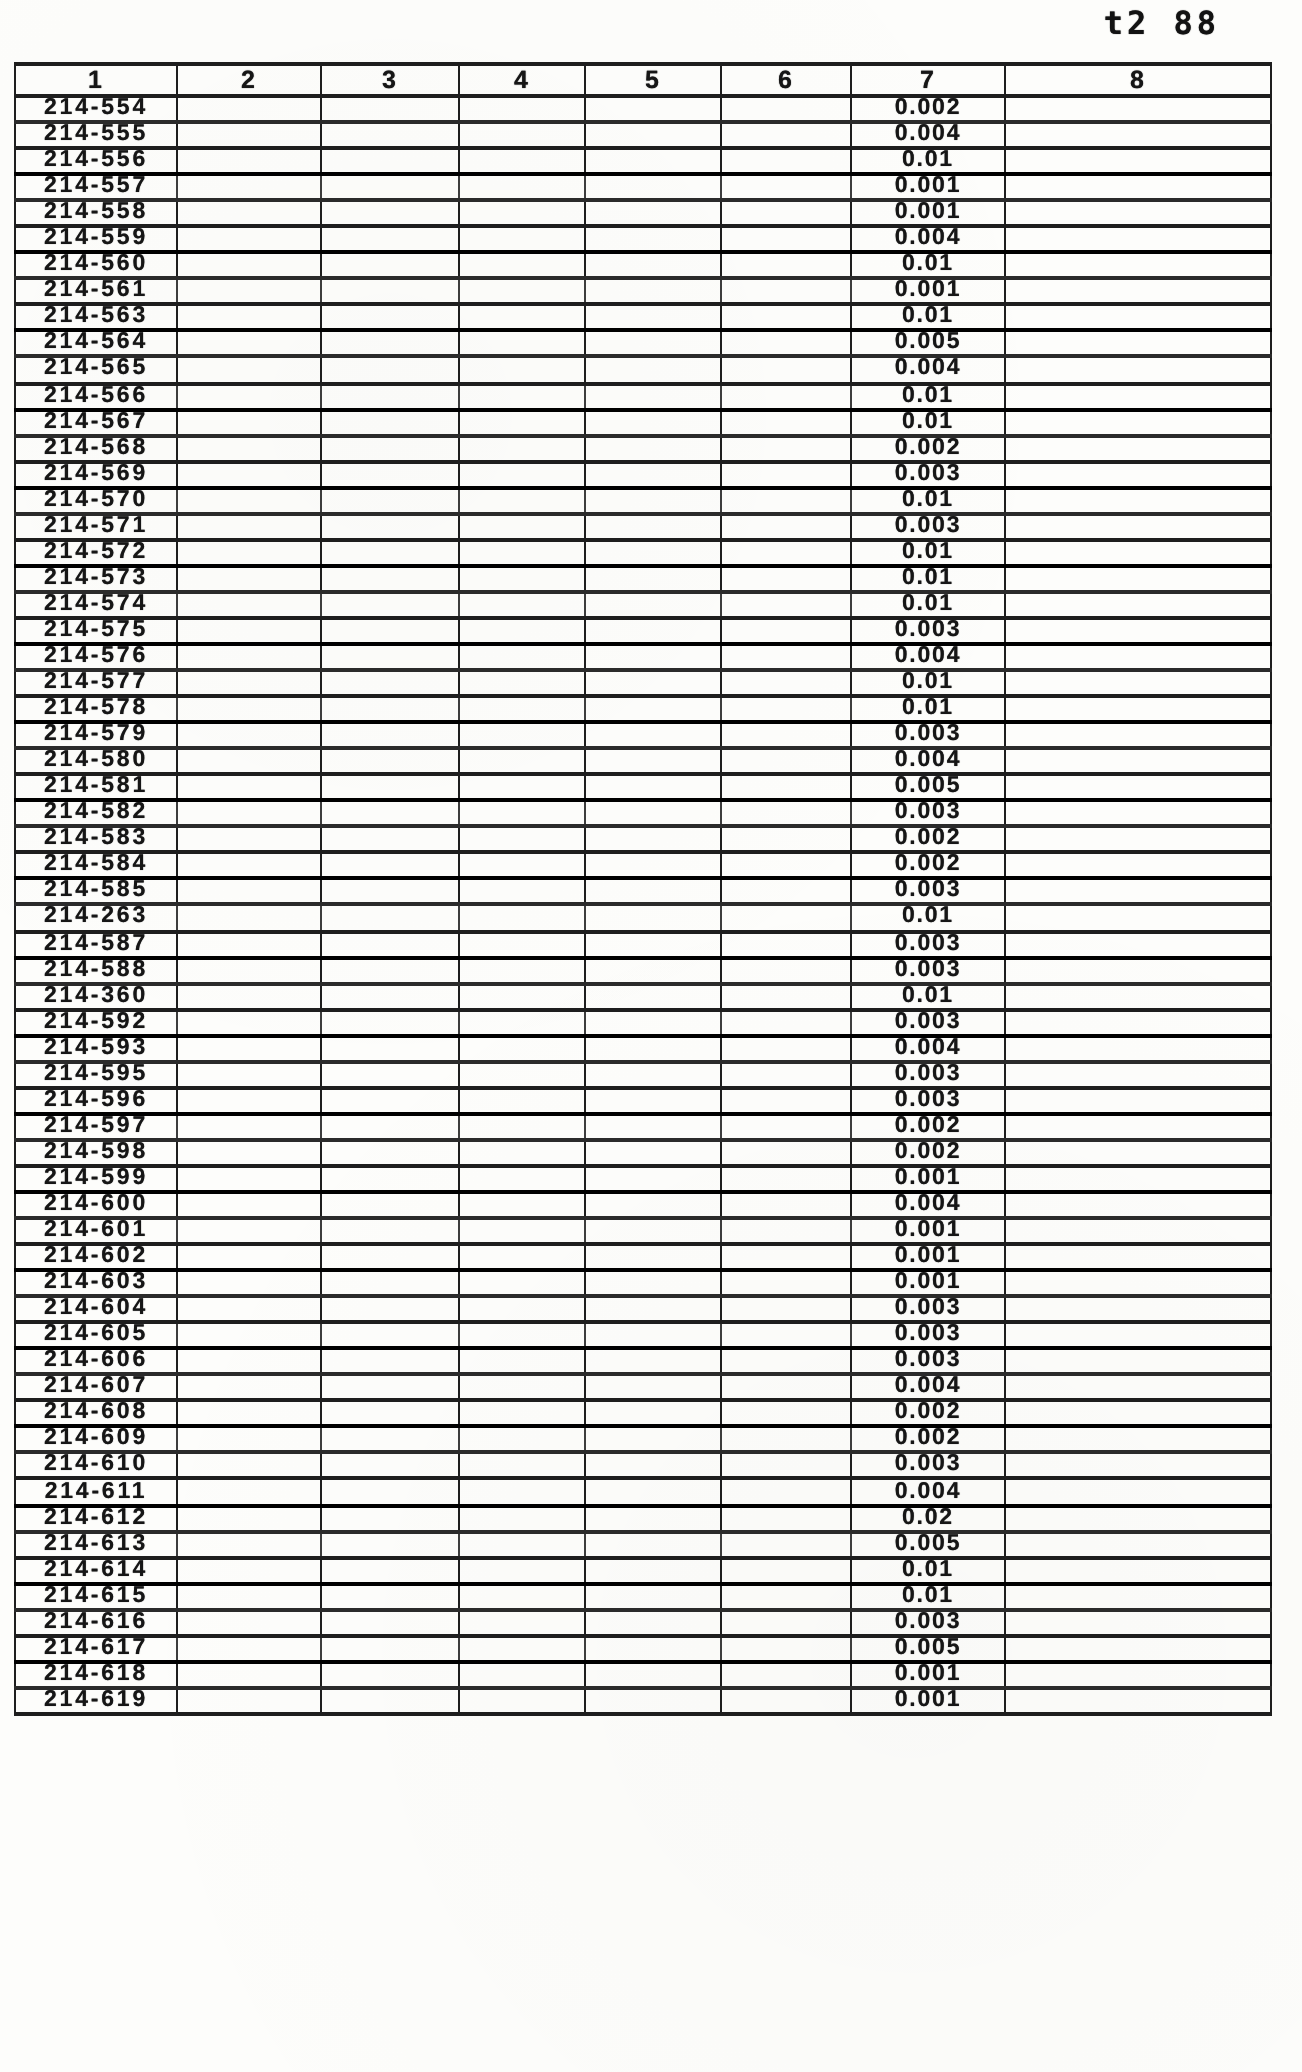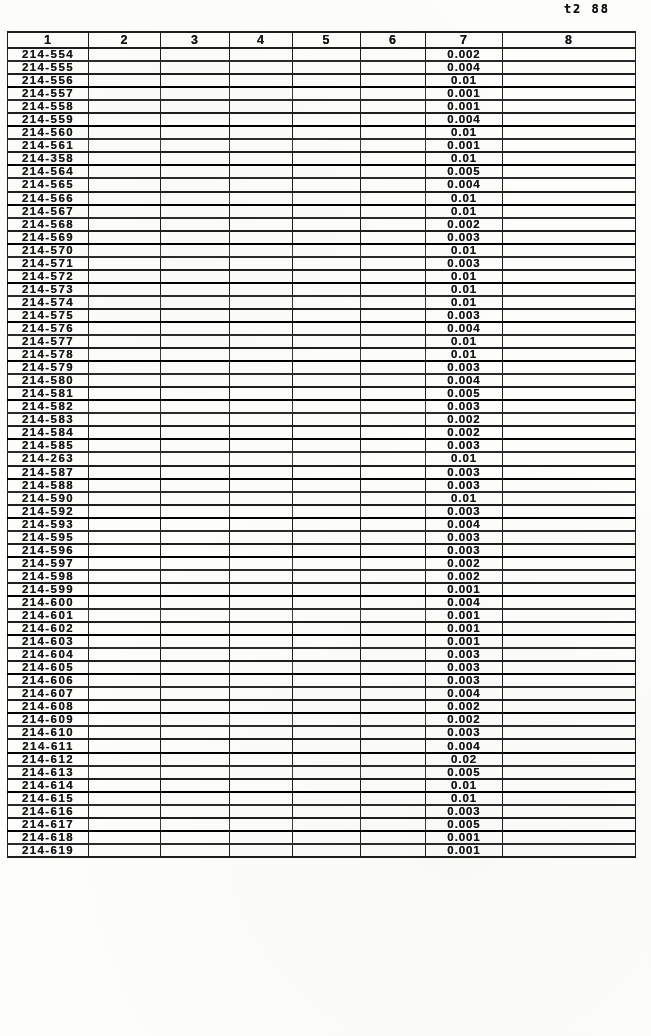--- a/index.html
+++ b/index.html
@@ -15,21 +15,21 @@
     background:
       radial-gradient(circle at 30% 20%, rgba(0,0,0,0.012), transparent 40%),
       radial-gradient(circle at 70% 80%, rgba(0,0,0,0.015), transparent 45%),
       #fdfdfb;
   }
   .page-label {
     position: absolute;
     top: 2px; right: 41px;
     font-family: "DejaVu Sans Mono", monospace;
     font-weight: bold;
-    font-size: 12px;
+    font-size: 16px;
     letter-spacing: 2px;
     color: #121212;
     text-shadow: 0 0 0.5px #333;
   }
   table.scan-table {
     position: absolute;
     left: 7px; top: 31px;
     width: 628px;
     border-collapse: collapse;
     table-layout: fixed;
@@ -187,21 +187,21 @@
           <td class="cell-row-id">214-561</td>
           <td></td>
           <td></td>
           <td></td>
           <td></td>
           <td></td>
           <td class="cell-value">0.001</td>
           <td></td>
         </tr>
         <tr>
-          <td class="cell-row-id">214-358</td>
+          <td class="cell-row-id">214-563</td>
           <td></td>
           <td></td>
           <td></td>
           <td></td>
           <td></td>
           <td class="cell-value">0.01</td>
           <td></td>
         </tr>
         <tr>
           <td class="cell-row-id">214-564</td>
@@ -447,21 +447,21 @@
           <td class="cell-row-id">214-588</td>
           <td></td>
           <td></td>
           <td></td>
           <td></td>
           <td></td>
           <td class="cell-value">0.003</td>
           <td></td>
         </tr>
         <tr>
-          <td class="cell-row-id">214-590</td>
+          <td class="cell-row-id">214-360</td>
           <td></td>
           <td></td>
           <td></td>
           <td></td>
           <td></td>
           <td class="cell-value">0.01</td>
           <td></td>
         </tr>
         <tr>
           <td class="cell-row-id">214-592</td>

